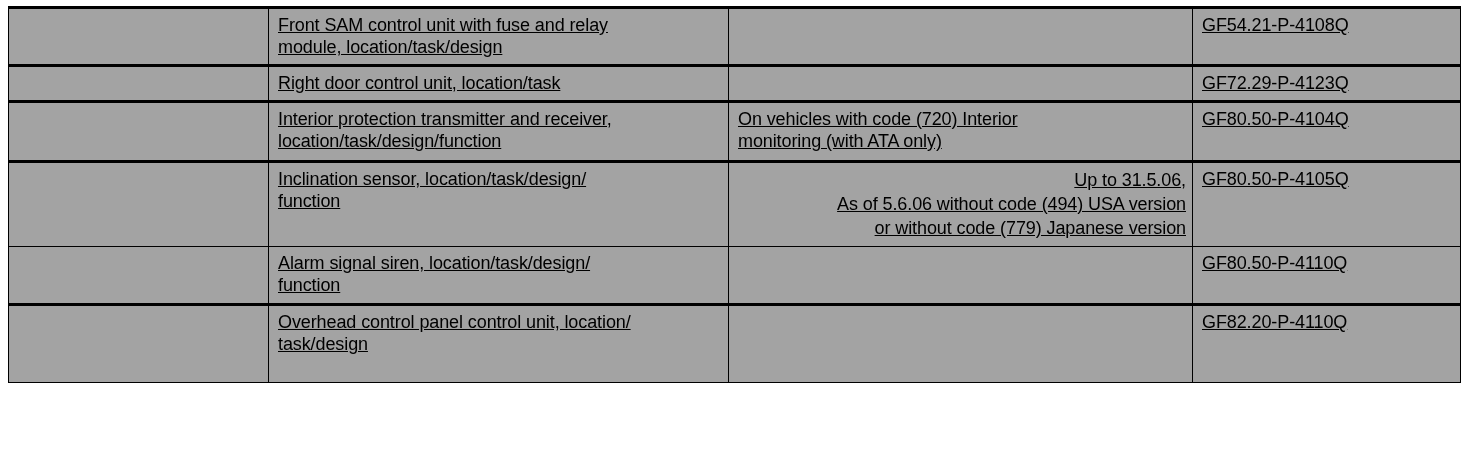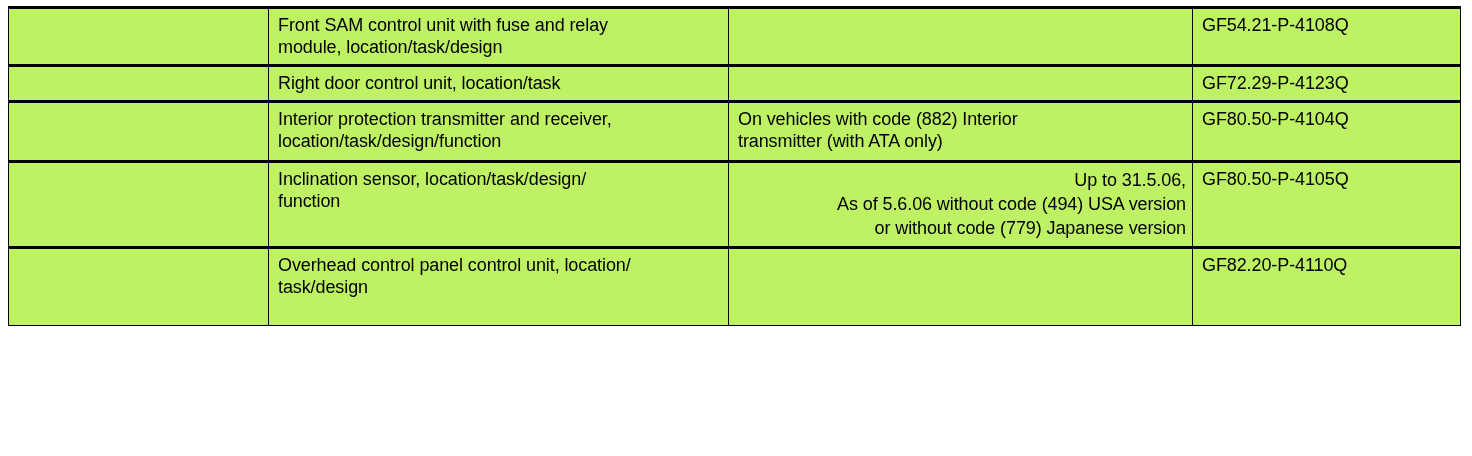--- a/index.html
+++ b/index.html
@@ -39,21 +39,22 @@
   table.ref-table col.c-doc    { width: 268px; }
 
   table.ref-table td {
     border: 1.5px solid #000000;
     vertical-align: top;
     padding: 0;
     font-size: 18px;
     line-height: 22px;
     letter-spacing: -0.1px;
     color: #000000;
-    background: #bef264;
+    background: #a3a3a3;
+    text-decoration: underline;
   }
 
   
   table.ref-table tr.rule-heavy > td {
     border-top-width: 3px;
     border-bottom-width: 3px;
   }
   table.ref-table tr.rule-light > td {
     border-top-width: 1.5px;
     border-bottom-width: 1.5px;
@@ -152,22 +153,22 @@
             <div class="cell-pad"></div>
           </td>
         <td class="cell-desc">
           <div class="cell-pad">
             <span class="line">Interior protection transmitter and receiver,</span>
             <span class="line">location/task/design/function</span>
           </div>
         </td>
         <td class="cell-cond">
           <div class="cell-pad">
-            <span class="line">On vehicles with code (882) Interior</span>
-            <span class="line">transmitter (with ATA only)</span>
+            <span class="line">On vehicles with code (720) Interior</span>
+            <span class="line">monitoring (with ATA only)</span>
           </div>
         </td>
         <td class="cell-doc">
           <div class="cell-pad">
             <span class="line">GF80.50-P-4104Q</span>
           </div>
         </td>
       </tr>
 
       <tr class="rule-heavy-top h-84">
@@ -187,20 +188,39 @@
             <span class="line">or without code (779) Japanese version</span>
           </div>
         </td>
         <td class="cell-doc">
           <div class="cell-pad">
             <span class="line">GF80.50-P-4105Q</span>
           </div>
         </td>
       </tr>
 
+      <tr class="rule-light h-58">
+        <td class="cell-blank">
+            <div class="cell-pad"></div>
+          </td>
+        <td class="cell-desc">
+          <div class="cell-pad">
+            <span class="line">Alarm signal siren, location/task/design/</span>
+            <span class="line">function</span>
+          </div>
+        </td>
+        <td class="cell-cond">
+            <div class="cell-pad"></div>
+          </td>
+        <td class="cell-doc">
+          <div class="cell-pad">
+            <span class="line">GF80.50-P-4110Q</span>
+          </div>
+        </td>
+      </tr>
 
       <tr class="rule-heavy-top h-61">
         <td class="cell-blank">
             <div class="cell-pad"></div>
           </td>
         <td class="cell-desc">
           <div class="cell-pad">
             <span class="line">Overhead control panel control unit, location/</span>
             <span class="line">task/design</span>
           </div>

